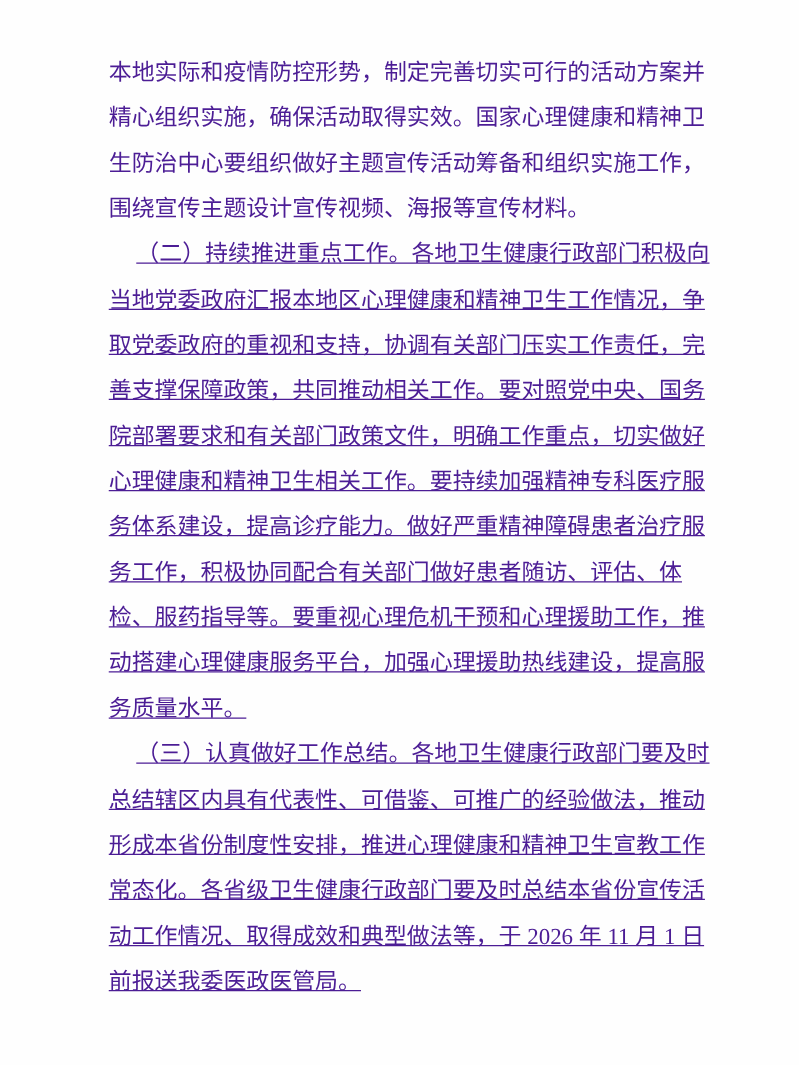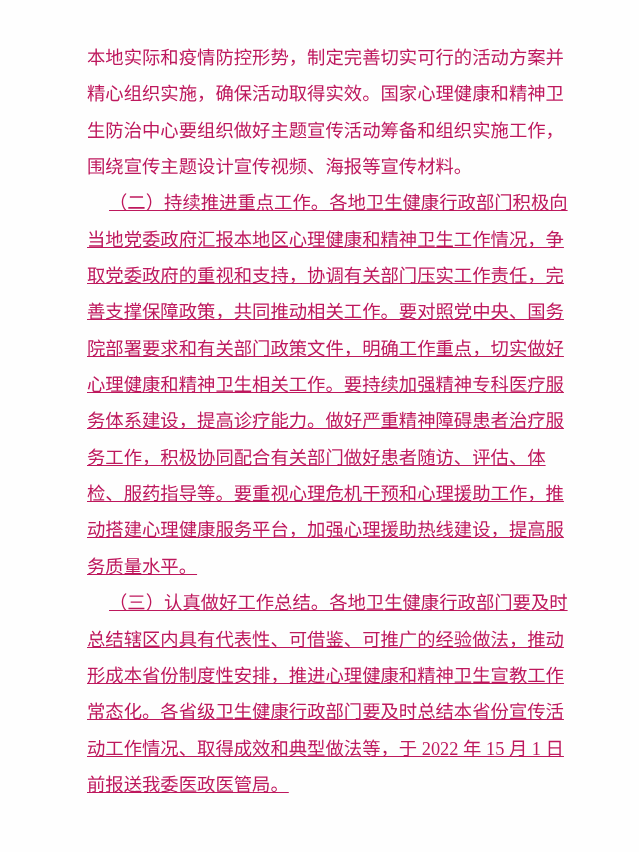--- a/index.html
+++ b/index.html
@@ -23,34 +23,34 @@
     position: absolute;
     left: 87px;
     top: 40px;
     width: 488px;
   }
   .para {
     margin: 0;
     padding: 0;
     font-size: 18.35px;
     line-height: 36.35px;
-    color: #be185d;
+    color: #4c1d95;
     text-align: left;
     letter-spacing: 0;
     word-break: normal;
     line-break: strict;
     -webkit-font-smoothing: antialiased;
   }
   .para.indent {
     text-indent: 1.2em;
     text-decoration: underline;
   }
 </style>
 </head>
 <body>
 
 <div class="page">
   <div class="text-block">
     <p class="para">本地实际和疫情防控形势，制定完善切实可行的活动方案并精心组织实施，确保活动取得实效。国家心理健康和精神卫生防治中心要组织做好主题宣传活动筹备和组织实施工作，围绕宣传主题设计宣传视频、海报等宣传材料。</p>
     <p class="para indent">（二）持续推进重点工作。各地卫生健康行政部门积极向当地党委政府汇报本地区心理健康和精神卫生工作情况，争取党委政府的重视和支持，协调有关部门压实工作责任，完善支撑保障政策，共同推动相关工作。要对照党中央、国务院部署要求和有关部门政策文件，明确工作重点，切实做好心理健康和精神卫生相关工作。要持续加强精神专科医疗服务体系建设，提高诊疗能力。做好严重精神障碍患者治疗服务工作，积极协同配合有关部门做好患者随访、评估、体检、服药指导等。要重视心理危机干预和心理援助工作，推动搭建心理健康服务平台，加强心理援助热线建设，提高服务质量水平。</p>
-    <p class="para indent">（三）认真做好工作总结。各地卫生健康行政部门要及时总结辖区内具有代表性、可借鉴、可推广的经验做法，推动形成本省份制度性安排，推进心理健康和精神卫生宣教工作常态化。各省级卫生健康行政部门要及时总结本省份宣传活动工作情况、取得成效和典型做法等，于 2022 年 15 月 1 日前报送我委医政医管局。</p>
+    <p class="para indent">（三）认真做好工作总结。各地卫生健康行政部门要及时总结辖区内具有代表性、可借鉴、可推广的经验做法，推动形成本省份制度性安排，推进心理健康和精神卫生宣教工作常态化。各省级卫生健康行政部门要及时总结本省份宣传活动工作情况、取得成效和典型做法等，于 2026 年 11 月 1 日前报送我委医政医管局。</p>
   </div>
 </div>
 
 </body></html>

